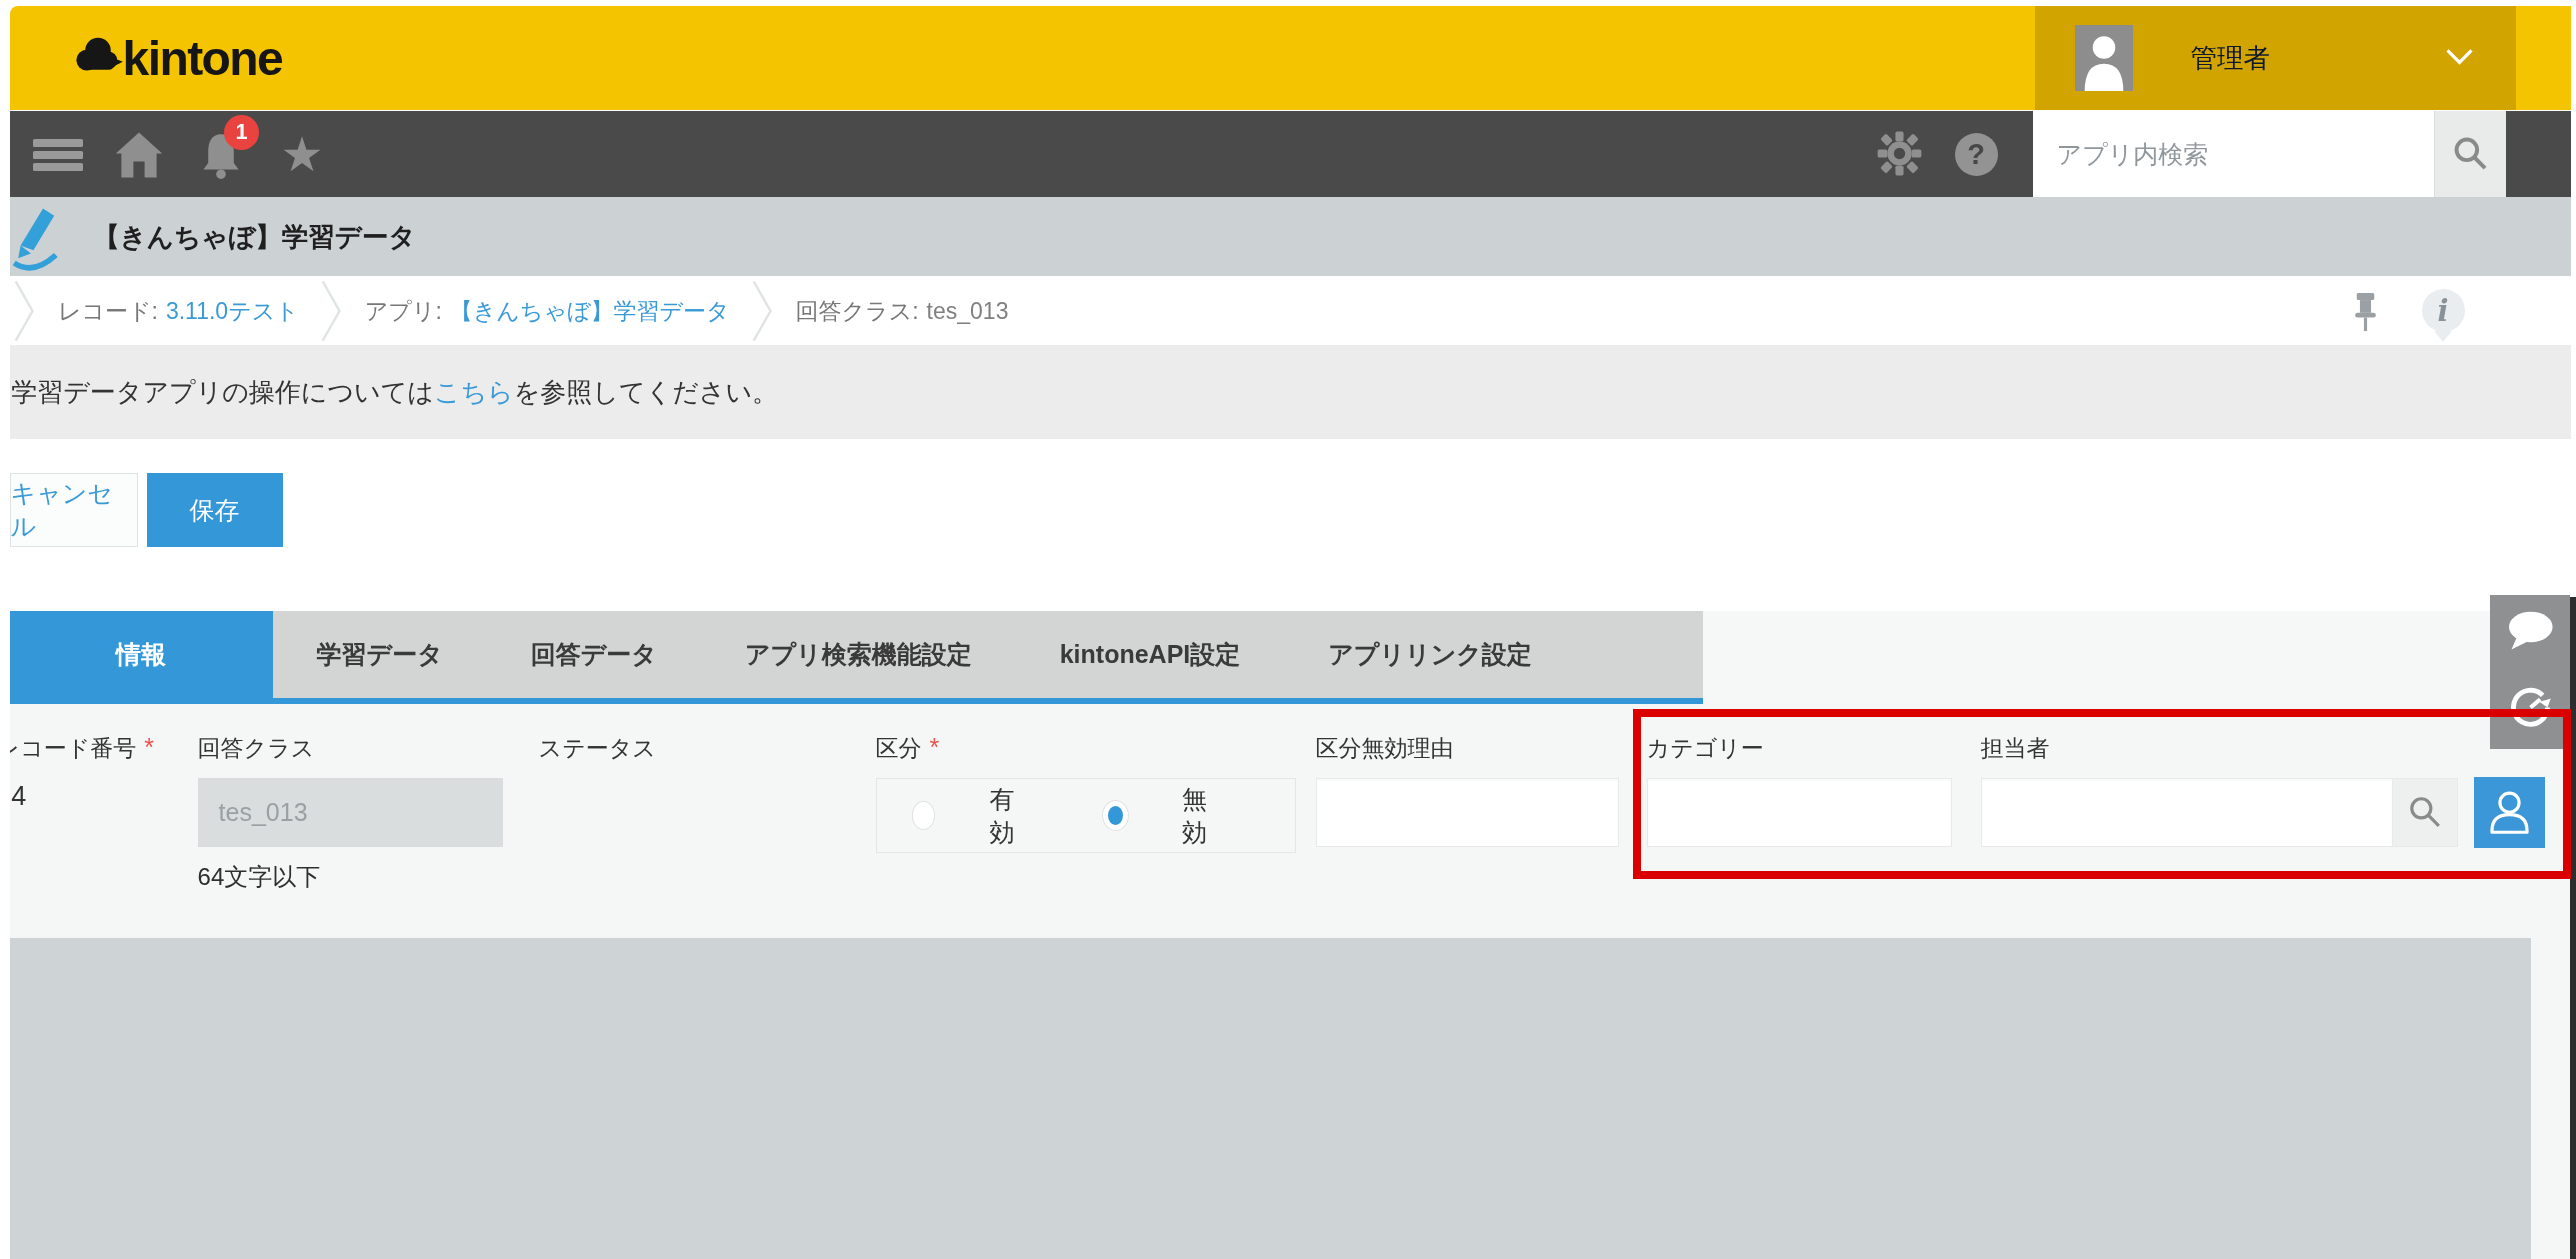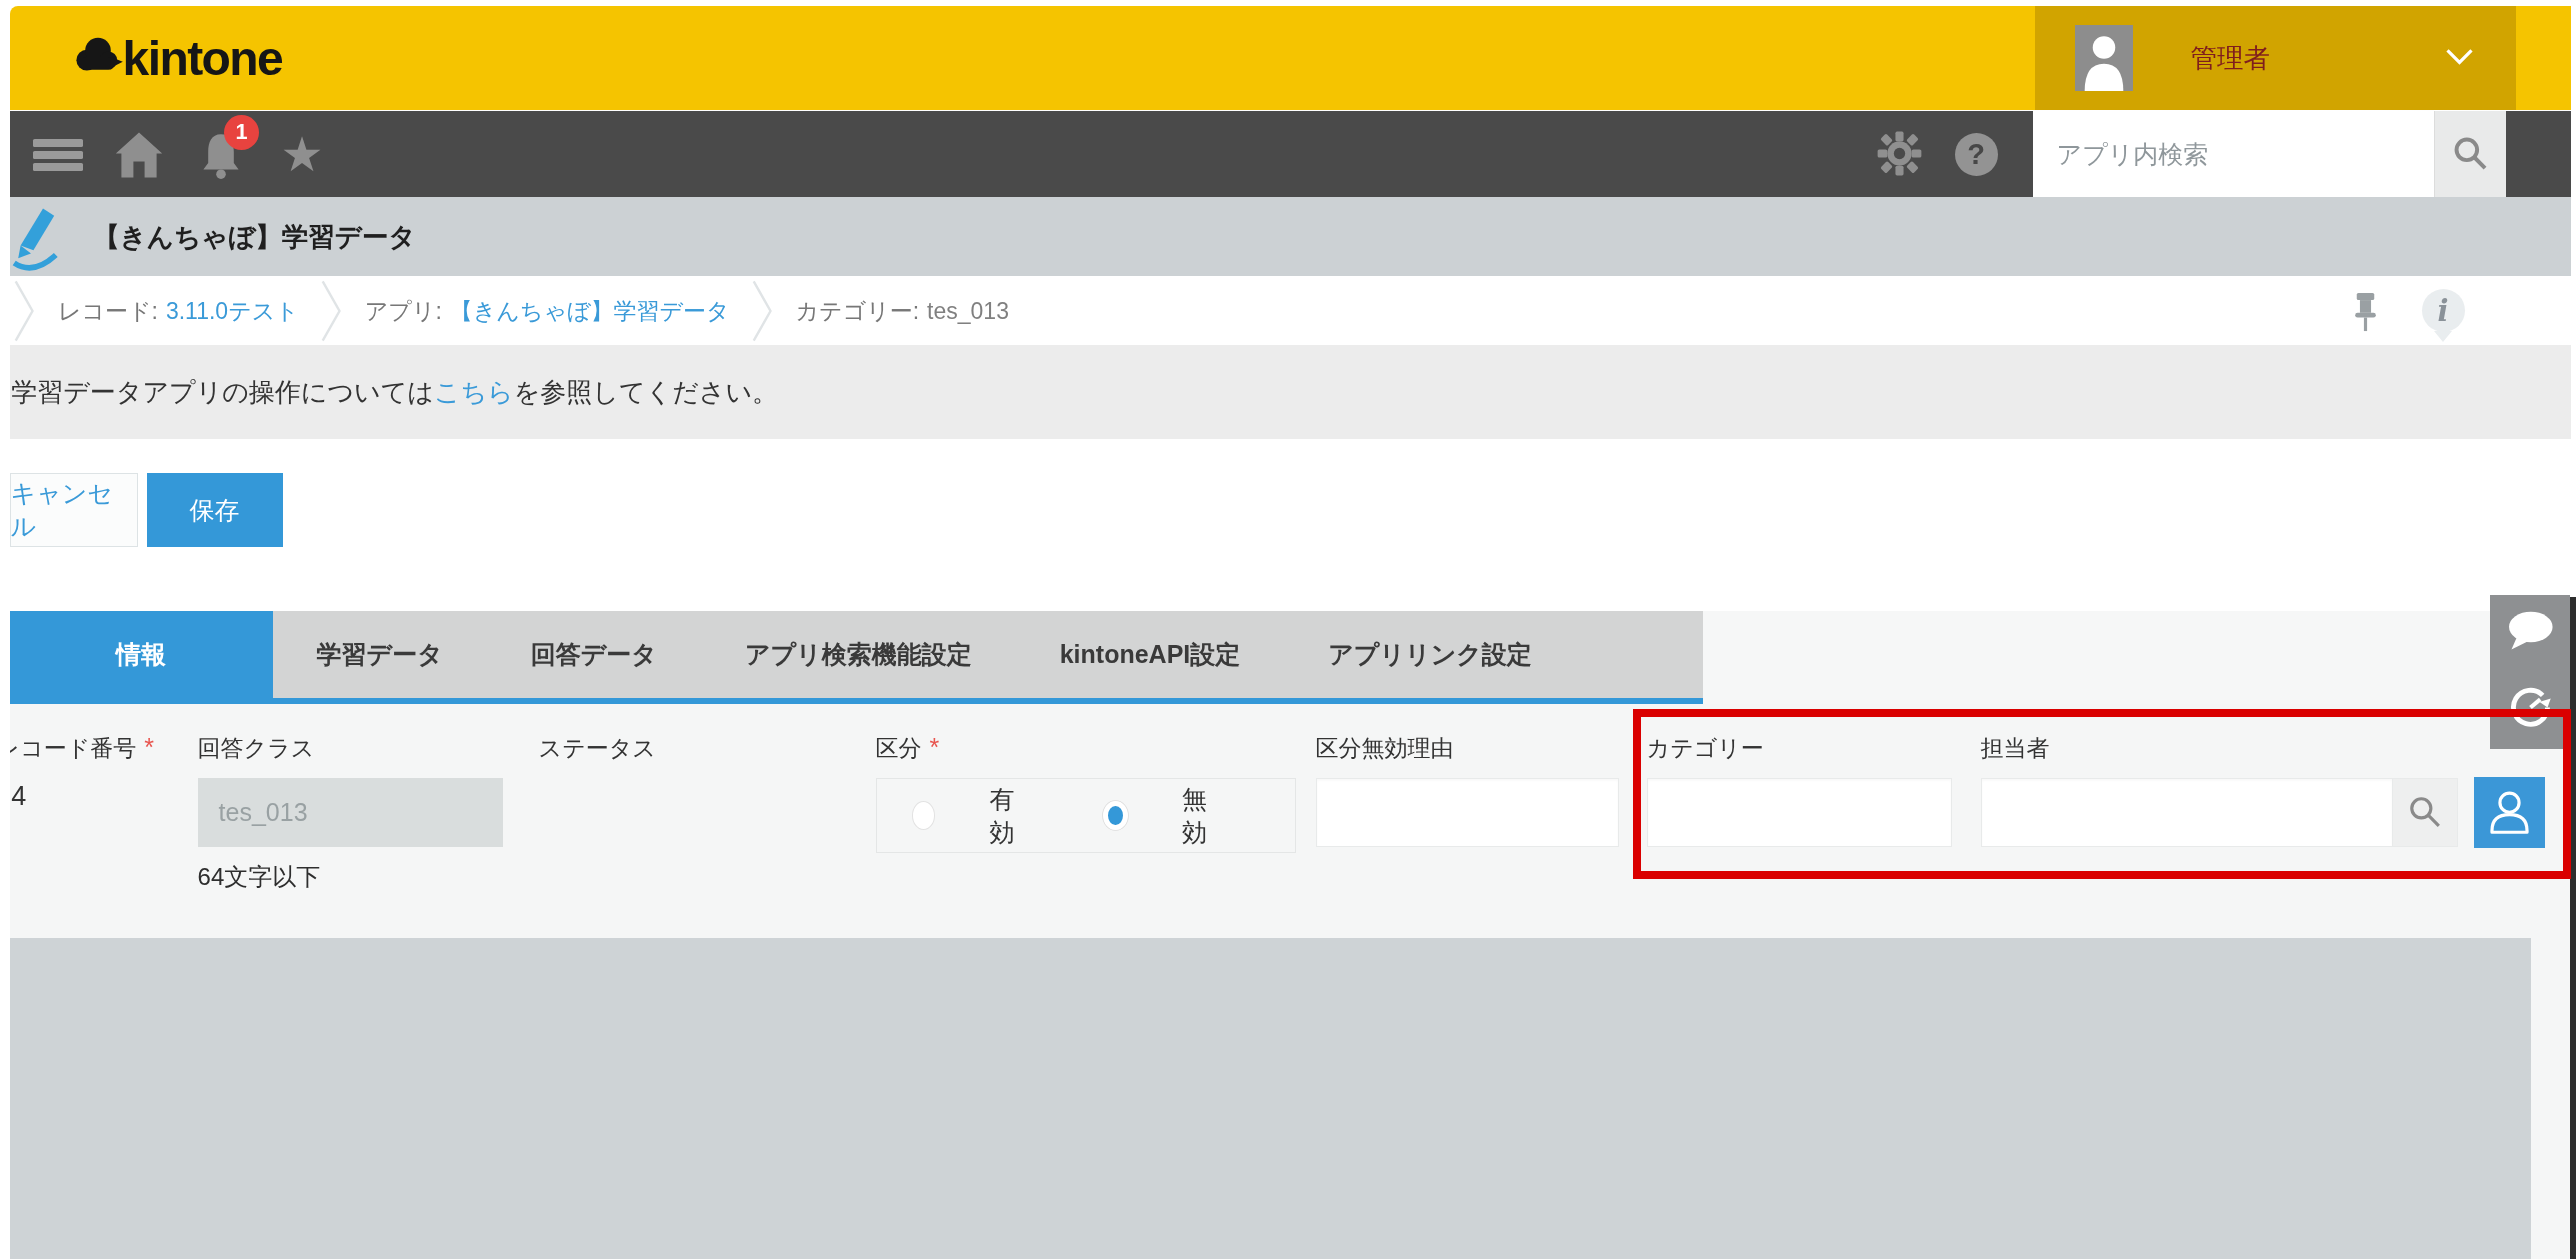--- a/index.html
+++ b/index.html
@@ -11,21 +11,21 @@
   }
   .abs{position:absolute;}
   input{font-family:inherit;box-sizing:border-box;}
 
   
   #topbar{left:9.6px;top:6.4px;width:2561px;height:104px;background:#f5c400;border-radius:8px 0 0 0;}
   .logo{position:absolute;left:63px;top:0;height:104px;display:flex;align-items:center;}
   .logo-text{font-size:48px;font-weight:700;color:#161616;letter-spacing:-1.6px;}
   .user-chip{position:absolute;right:55px;top:0;width:481px;height:104px;background:#d1a400;display:flex;align-items:center;}
   .avatar{width:58px;height:66px;background:#8d8d8d;margin-left:40px;overflow:hidden;}
-  .user-name{margin-left:58px;color:#7f1d1d;font-size:26.5px;}
+  .user-name{margin-left:58px;color:#0f172a;font-size:26.5px;}
   .user-caret{position:absolute;right:42px;top:42px;}
 
   
   #navbar{left:9.6px;top:111px;width:2561px;height:87px;background:#4a4a4a;}
   .nav-left{position:absolute;left:22.5px;top:0;height:87px;display:flex;align-items:center;}
   .nav-ic{display:flex;align-items:center;justify-content:center;width:51px;height:51px;margin-right:30.5px;position:relative;}
   .burger span{display:block;width:50px;height:8px;background:#9a9a9a;border-radius:1.6px;margin:4px 0;}
   .badge{position:absolute;top:-14.4px;right:-13px;width:35px;height:35px;border-radius:50%;background:#e8433f;color:#fff;
          font-size:21.7px;font-weight:700;display:flex;align-items:center;justify-content:center;}
   .star-glyph{font-size:48px;color:#8f8f8f;line-height:1;}
@@ -209,21 +209,21 @@
         <polyline points="2,3 23,40 2,77" stroke="#e0e4e6" stroke-width="3" fill="none"></polyline>
       </svg>
   </span>
   <span>アプリ:</span>
   <span class="bc-link">【きんちゃぼ】学習データ</span>
   <span class="bc-sep">
     <svg width="21" height="64" viewBox="0 0 26 80">
         <polyline points="2,3 23,40 2,77" stroke="#e0e4e6" stroke-width="3" fill="none"></polyline>
       </svg>
   </span>
-  <span>カテゴリー:</span>
+  <span>回答クラス:</span>
   <span class="bc-plain">tes_013</span>
 
   <span class="pin-wrap">
     <svg width="27" height="42" viewBox="0 0 34 52">
       <rect x="6" y="2" width="22" height="9" rx="2" fill="#9aa0a3"></rect>
       <rect x="10" y="11" width="14" height="16" fill="#9aa0a3"></rect>
       <rect x="4" y="27" width="26" height="6" rx="3" fill="#9aa0a3"></rect>
       <rect x="15" y="33" width="4" height="17" fill="#9aa0a3"></rect>
     </svg>
   </span>

